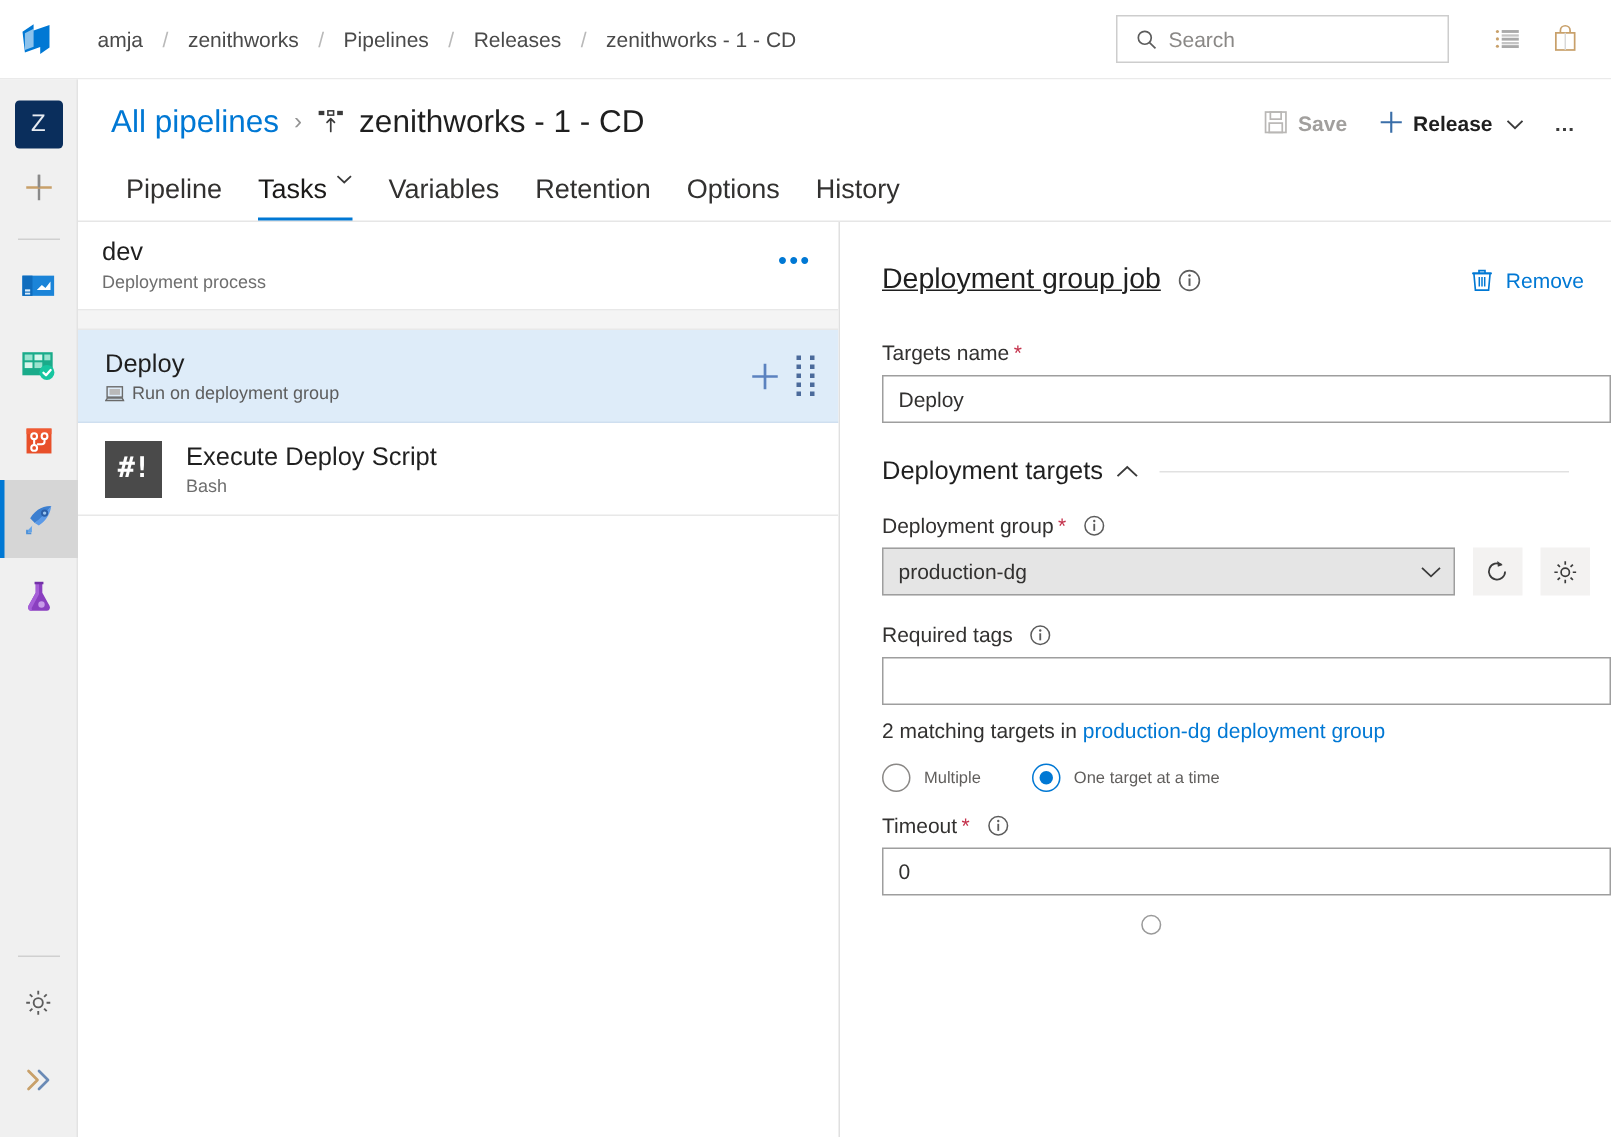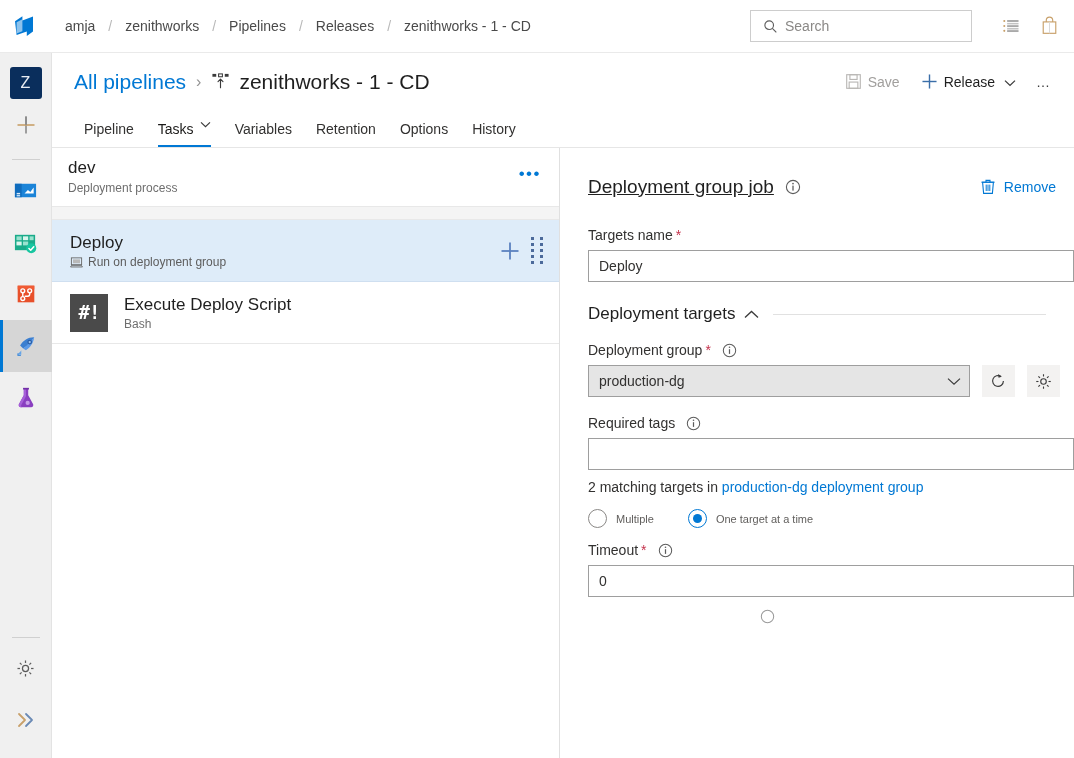--- a/index.html
+++ b/index.html
@@ -29,21 +29,21 @@
     display: flex; align-items: center;
     font-size: 14px; color: #323130;
     margin-left: 11px;
   }
   .bc-item { color: #4a4a4a; padding: 2px 2px; white-space: nowrap; }
   .bc-item.link { color: #4a4a4a; cursor: pointer; }
   .bc-sep { color: #b9b9b9; margin: 0 11px; font-size: 14px; }
 
   .top-right {
     margin-left: auto; display: flex; align-items: center; height: 53px;
-    padding-right: 6px;
+    padding-right: 12px;
     text-align: center;
   }
   .search-box {
     width: 222px; height: 32px;
     border: 1px solid #cdcdcd; background: #fff;
     display: flex; align-items: center;
     padding: 0 8px;
     margin-right: 20px;
   }
   .search-box .s-icon { flex: 0 0 22px; display:flex; align-items:center; justify-content:center; }
@@ -94,38 +94,38 @@
     font-size: 21px; color: #0078d4; cursor: pointer; font-weight: 400;
   }
   .ph-chev { margin: 0 10px; color: #939393; font-size: 16px; }
   .ph-icon { margin-right: 9px; display: flex; align-items: center; }
   .ph-title { font-size: 21px; color: #1f1f1f; font-weight: 400; white-space: nowrap; }
 
   .ph-actions { margin-left: auto; display: flex; align-items: center; }
   .act-btn {
     display: flex; align-items: center; height: 32px;
     padding: 0 8px; margin-left: 4px; cursor: pointer;
-    font-size: 14px; color: #1f1f1f;
+    font-size: 14px; color: #1f1f1f; font-weight: bold;
   }
   .act-btn.disabled { color: #a19f9d; cursor: default; }
   .act-btn .lbl { margin-left: 6px; }
   .act-btn .lbl2 { margin-left: 5px; }
   .act-chev { margin-left: 9px; color: #333; }
 
   
   .tabs {
     position: absolute; top: 110px; left: 52px; right: 0; height: 38px;
     background: #fff;
     display: flex; align-items: flex-end;
     padding-left: 20px;
     border-bottom: 1px solid #e6e6e6;
   }
   .tab {
     position: relative;
-    font-size: 14px; color: #323130;
+    font-size: 18px; color: #323130;
     padding: 0 12px 10px 12px;
     cursor: pointer; display: flex; align-items: flex-start;
   }
   .tab.active { color: #1b1a19; }
   .tab.active::after {
     content: ""; position: absolute; left: 12px; right: 12px; bottom: 0;
     height: 2px; background: #0078d4;
   }
   .tab .tchev { margin-left: 6px; display: flex; }
 

